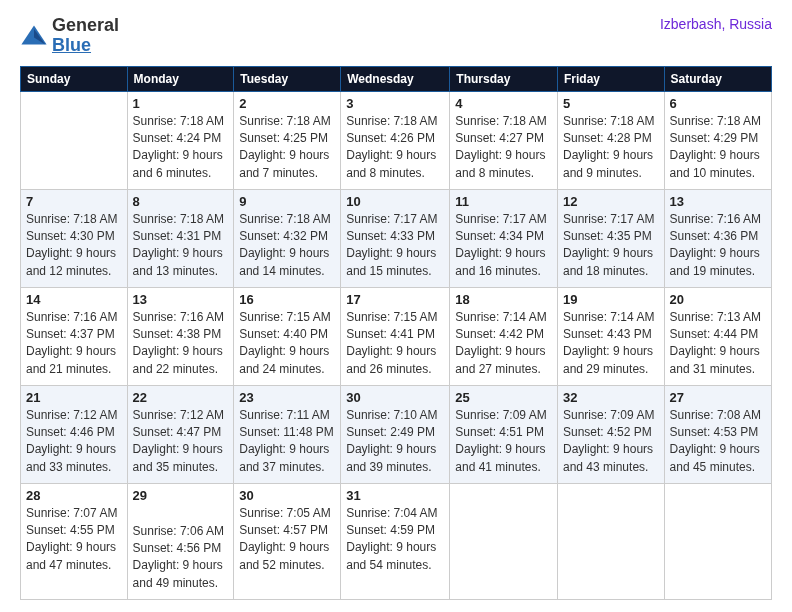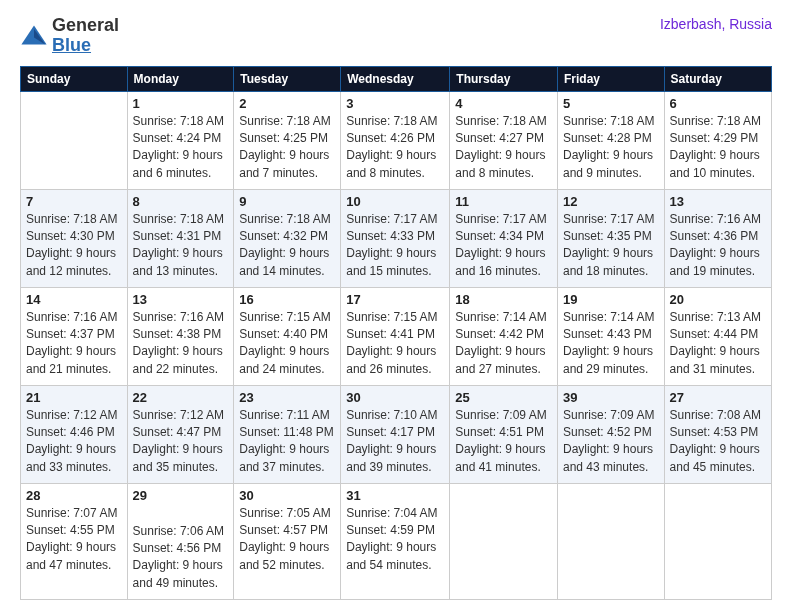--- a/index.html
+++ b/index.html
@@ -303,33 +303,33 @@
           <td>
             <div class="cell-day">23</div>
             <div class="cell-info" style="white-space: pre-line;">Sunrise: 7:11 AM
 Sunset: 11:48 PM
 Daylight: 9 hours
 and 37 minutes.</div>
           </td>
           <td>
             <div class="cell-day">30</div>
             <div class="cell-info" style="white-space: pre-line;">Sunrise: 7:10 AM
-Sunset: 4:17 PM
+Sunset: 2:49 PM
 Daylight: 9 hours
 and 39 minutes.</div>
           </td>
           <td>
             <div class="cell-day">25</div>
             <div class="cell-info" style="white-space: pre-line;">Sunrise: 7:09 AM
 Sunset: 4:51 PM
 Daylight: 9 hours
 and 41 minutes.</div>
           </td>
           <td>
-            <div class="cell-day">39</div>
+            <div class="cell-day">32</div>
             <div class="cell-info" style="white-space: pre-line;">Sunrise: 7:09 AM
 Sunset: 4:52 PM
 Daylight: 9 hours
 and 43 minutes.</div>
           </td>
           <td>
             <div class="cell-day">27</div>
             <div class="cell-info" style="white-space: pre-line;">Sunrise: 7:08 AM
 Sunset: 4:53 PM
 Daylight: 9 hours

